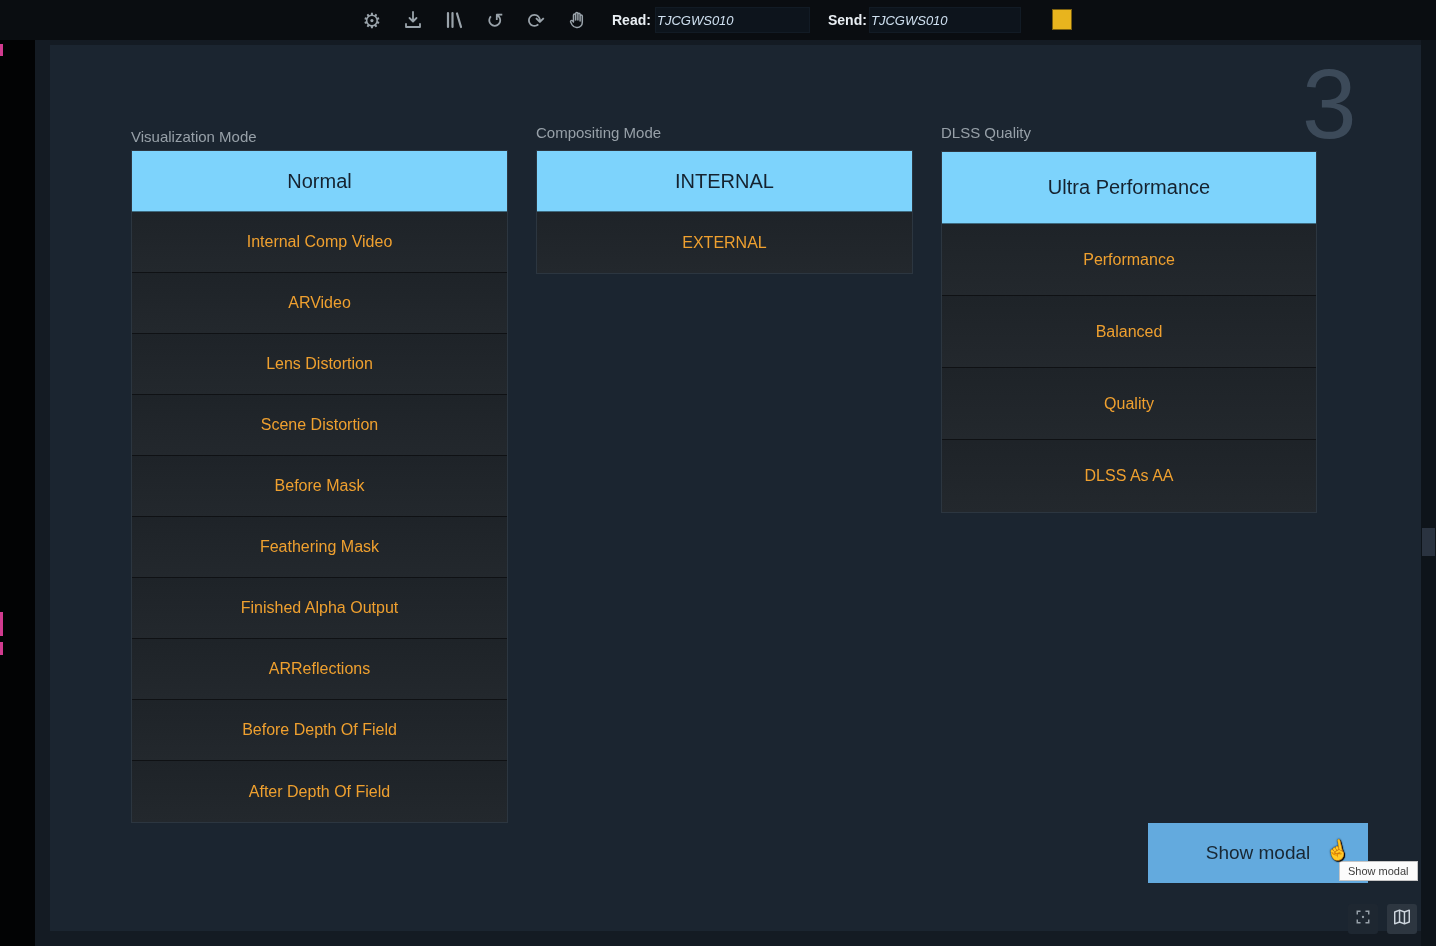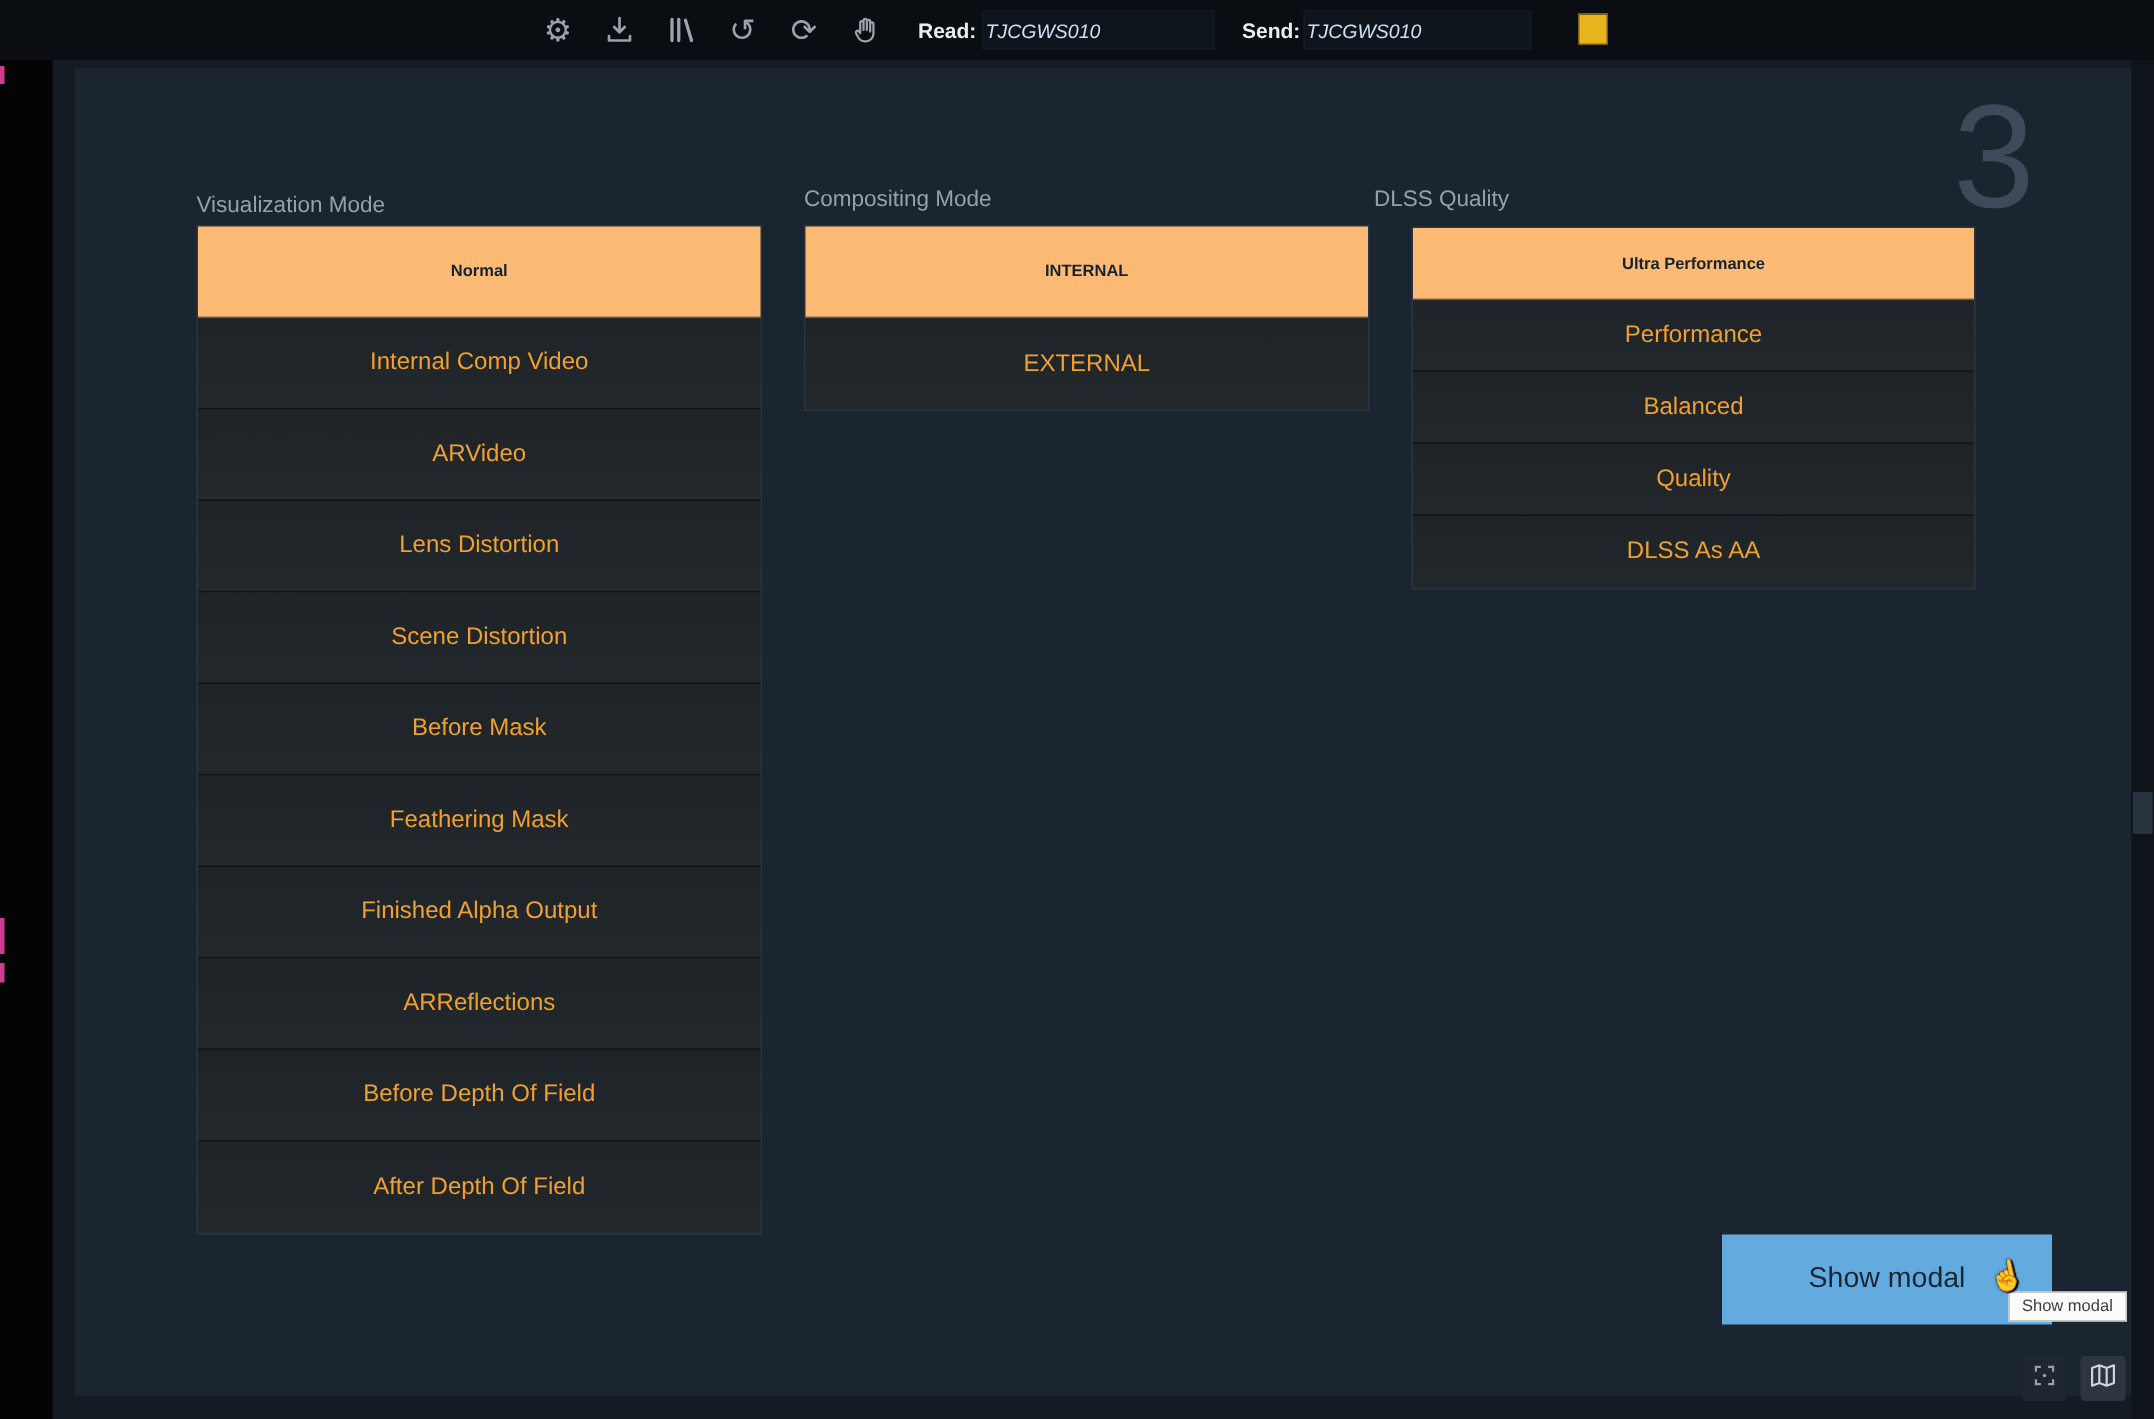--- a/index.html
+++ b/index.html
@@ -26,22 +26,22 @@
   .inner-panel{position:absolute;left:50px;top:45px;width:1371px;height:886px;background:#1b2530}
   
   .watermark{position:absolute;left:1302px;top:48px;font-size:98px;font-weight:300;color:#3c4a59;z-index:2}
   
   .col-label{position:absolute;color:#97a0a8;font-size:15px;z-index:3}
   .btn-group{position:absolute;border:1px solid rgba(255,255,255,0.08);z-index:3}
   .opt{height:61px;display:flex;align-items:center;justify-content:center;
        font-size:16px;color:#efa02f;background:linear-gradient(#1e2328,#23282d);
        border-bottom:1px solid rgba(0,0,0,0.5);cursor:pointer}
   .opt:last-child{border-bottom:none}
-  .opt.selected{background:#fdba74;color:#15222f;font-weight:700;font-size:11px}
-  .g3 .opt{height:48px}
+  .opt.selected{background:#7dd3fc;color:#15222f;font-weight:400;font-size:20px}
+  .g3 .opt{height:72px}
   
   .show-modal{position:absolute;left:1148px;top:823px;width:220px;height:60px;background:#63aade;
               color:#182733;font-size:19px;display:flex;align-items:center;justify-content:center;
               cursor:pointer;z-index:10}
   .tooltip{position:absolute;left:1339px;top:861px;background:#fcfcfc;border:1px solid #c6c6c6;
            color:#3c3c3c;font-size:11px;padding:3px 8px;white-space:nowrap;z-index:40}
   .cursor-glyph{position:absolute;left:1326px;top:839px;font-size:19px;color:#ffffff;
                 text-shadow:0 0 2px #000,1px 1px 1px #000;transform:rotate(-12deg);z-index:41}
   
   .fbtn{position:absolute;top:904px;width:30px;height:30px;border-radius:3px;
@@ -104,21 +104,21 @@
   <div class="opt">Before Depth Of Field</div>
   <div class="opt">After Depth Of Field</div>
 </div>
 
 <div class="col-label" style="left:536px;top:124px">Compositing Mode</div>
 <div class="btn-group" style="left:536px;top:150px;width:377px">
   <div class="opt selected">INTERNAL</div>
   <div class="opt">EXTERNAL</div>
 </div>
 
-<div class="col-label" style="left:916px;top:124px">DLSS Quality</div>
+<div class="col-label" style="left:941px;top:124px">DLSS Quality</div>
 <div class="btn-group g3" style="left:941px;top:151px;width:376px">
   <div class="opt selected">Ultra Performance</div>
   <div class="opt">Performance</div>
   <div class="opt">Balanced</div>
   <div class="opt">Quality</div>
   <div class="opt">DLSS As AA</div>
 </div>
 
 <div class="show-modal">Show modal</div>
 <span class="cursor-glyph">☝</span>

